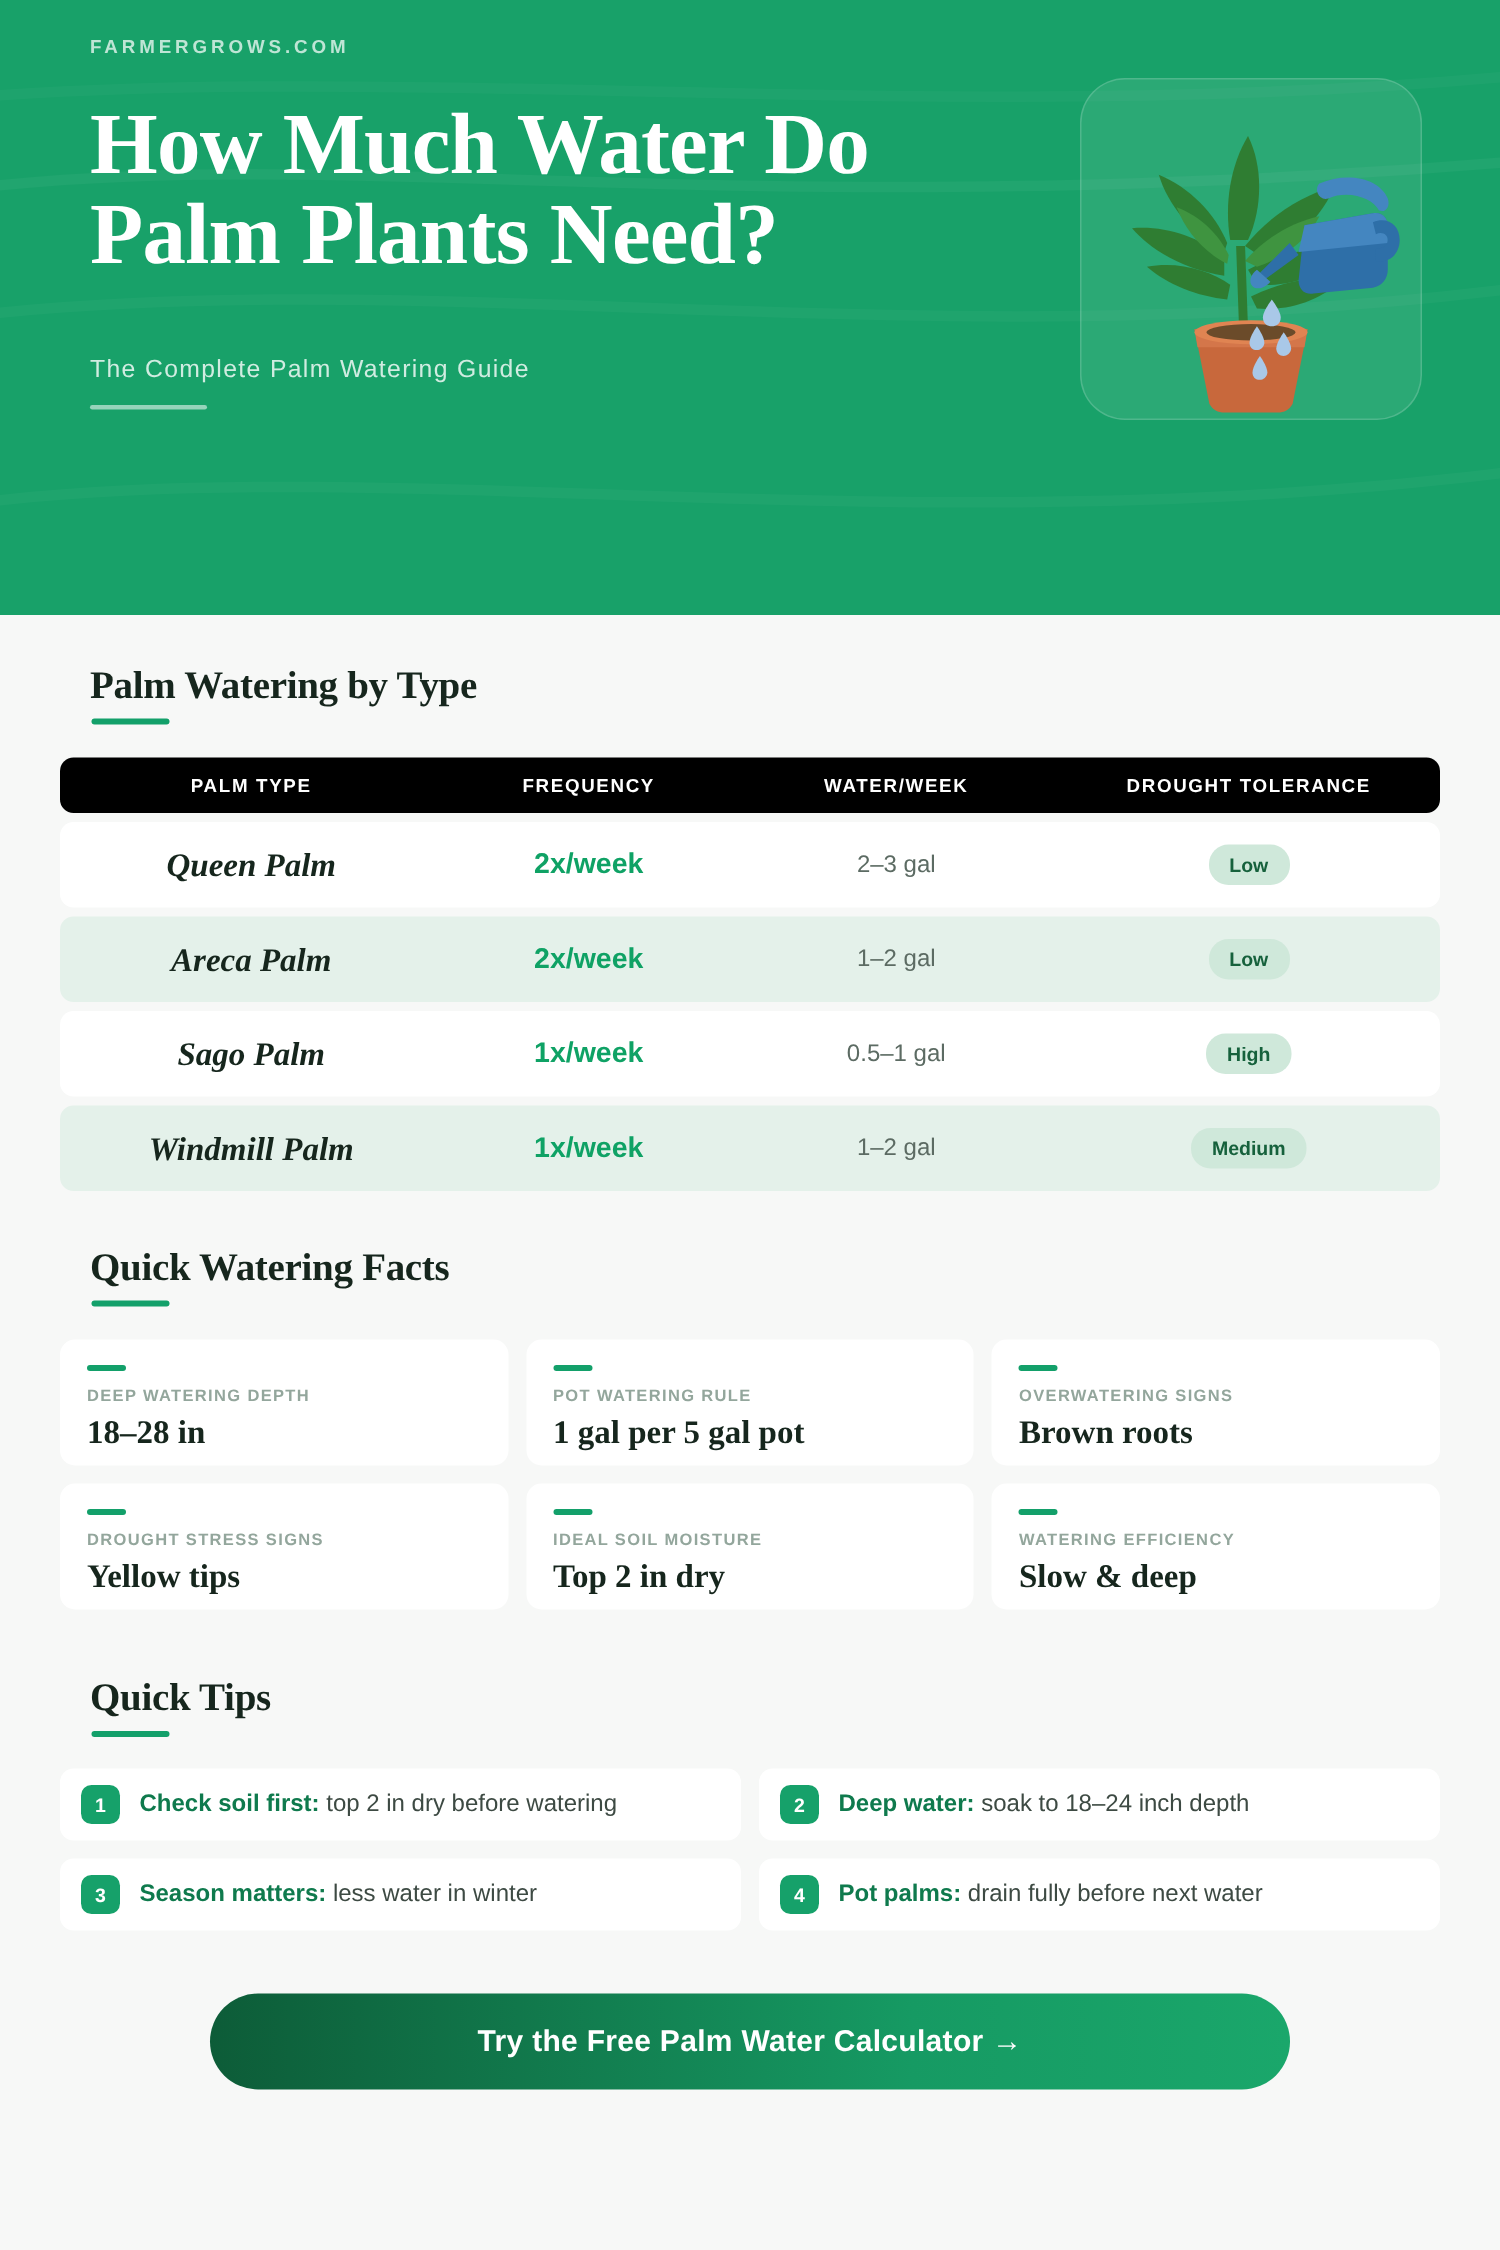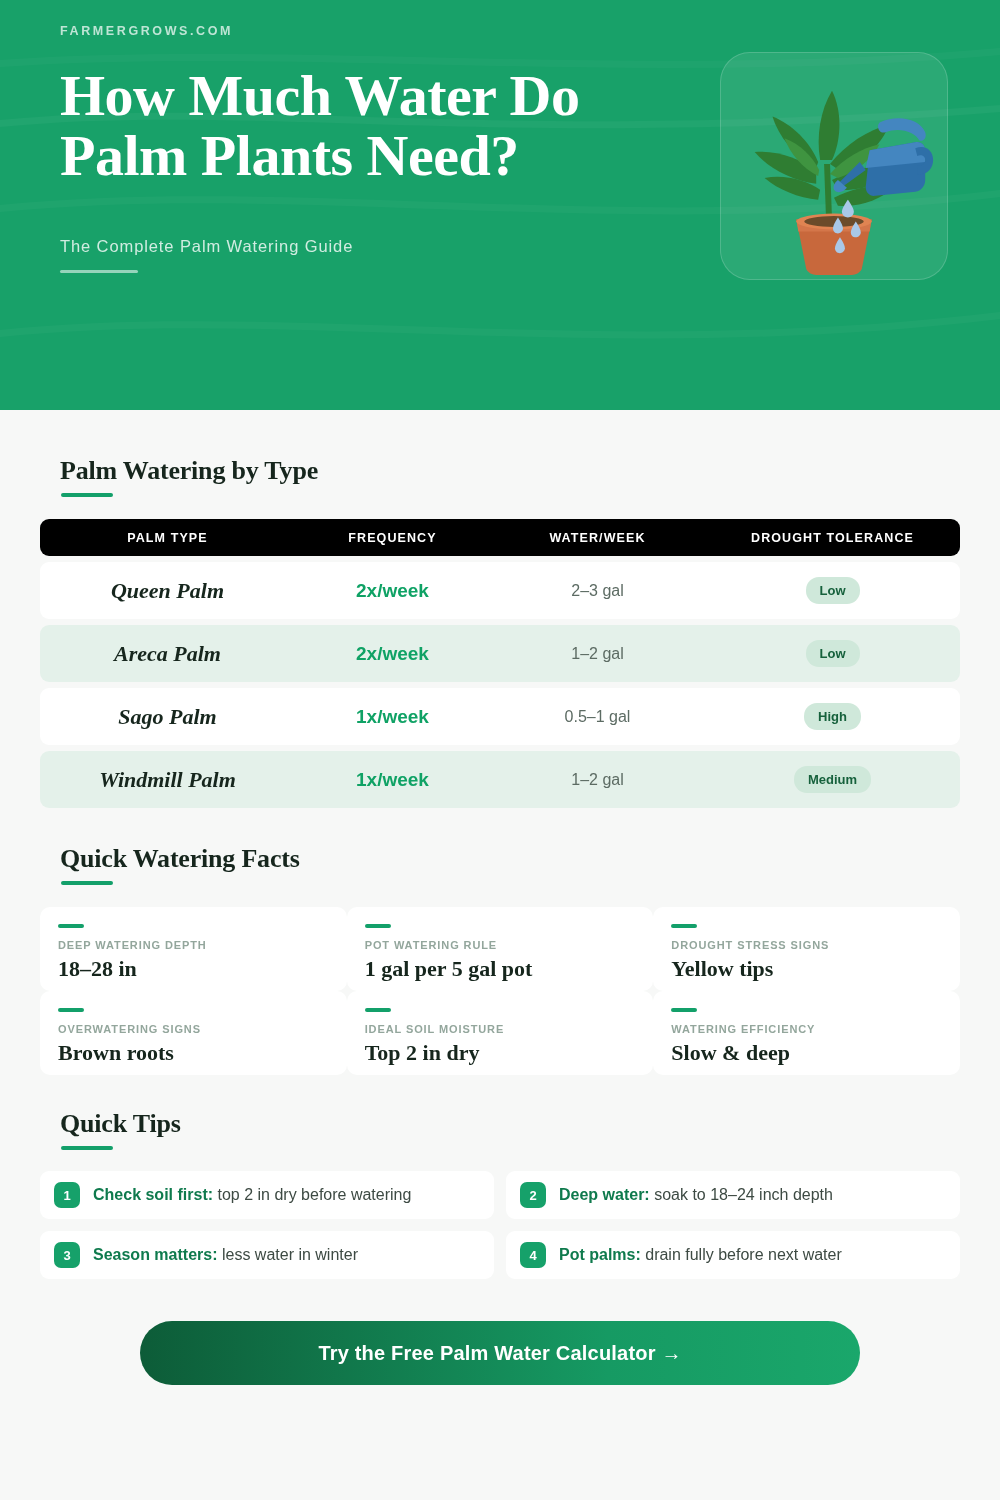--- a/index.html
+++ b/index.html
@@ -148,20 +148,21 @@
     color: #16613c;
     font-size: 13px;
     font-weight: 700;
   }
 
   
   .facts-section { margin-top: 36px; }
   .facts-grid {
     display: grid;
     grid-template-columns: repeat(3, 1fr);
+    gap: 12px;
     margin-top: 22px;
   }
   .fact-card {
     background: #fff;
     border-radius: 10px;
     padding: 17px 18px 19px 18px;
     height: 84px;
   }
   .fact-dash {
     width: 26px; height: 4px;
@@ -178,21 +179,21 @@
   .fact-value {
     margin-top: 5px;
     font-family: "Liberation Serif", serif;
     font-weight: 700;
     font-size: 22px;
     color: #16261d;
     white-space: nowrap;
   }
 
   
-  .tips-section { margin-top: 34px; }
+  .tips-section { margin-top: 44px; }
   .tips-grid {
     display: grid;
     grid-template-columns: repeat(2, 1fr);
     gap: 12px;
     margin-top: 21px;
   }
   .tip-card {
     background: #fff;
     border-radius: 9px;
     height: 48px;
@@ -302,21 +303,21 @@
           <path d="M118 166 C118 166 123 173 123 177 C123 180 120 182 118 182 C115 182 113 180 113 177 C113 173 118 166 118 166 Z"></path>
           <path d="M136 170 C136 170 141 177 141 181 C141 184 138 186 136 186 C133 186 131 184 131 181 C131 177 136 170 136 170 Z"></path>
           <path d="M120 186 C120 186 125 193 125 197 C125 200 122 202 120 202 C117 202 115 200 115 197 C115 193 120 186 120 186 Z"></path>
         </g>
       </svg>
     </div>
   </div>
 
   <div class="body-wrap">
 
-    <div style="padding-top:46px;">
+    <div style="padding-top:32px;">
       <div class="section-head">Palm Watering by Type</div>
       <div class="section-rule"></div>
 
       <div class="table">
         <div class="thead">
           <div class="c1">PALM TYPE</div>
           <div class="c2">FREQUENCY</div>
           <div class="c3">WATER/WEEK</div>
           <div class="c4">DROUGHT TOLERANCE</div>
         </div>
@@ -361,27 +362,27 @@
           <div class="fact-label">DEEP WATERING DEPTH</div>
           <div class="fact-value">18–28 in</div>
         </div>
         <div class="fact-card">
           <div class="fact-dash"></div>
           <div class="fact-label">POT WATERING RULE</div>
           <div class="fact-value">1 gal per 5 gal pot</div>
         </div>
         <div class="fact-card">
           <div class="fact-dash"></div>
+          <div class="fact-label">OVERWATERING SIGNS</div>
+          <div class="fact-value">Brown roots</div>
+        </div>
+        <div class="fact-card">
+          <div class="fact-dash"></div>
           <div class="fact-label">DROUGHT STRESS SIGNS</div>
           <div class="fact-value">Yellow tips</div>
-        </div>
-        <div class="fact-card">
-          <div class="fact-dash"></div>
-          <div class="fact-label">OVERWATERING SIGNS</div>
-          <div class="fact-value">Brown roots</div>
         </div>
         <div class="fact-card">
           <div class="fact-dash"></div>
           <div class="fact-label">IDEAL SOIL MOISTURE</div>
           <div class="fact-value">Top 2 in dry</div>
         </div>
         <div class="fact-card">
           <div class="fact-dash"></div>
           <div class="fact-label">WATERING EFFICIENCY</div>
           <div class="fact-value">Slow &amp; deep</div>

